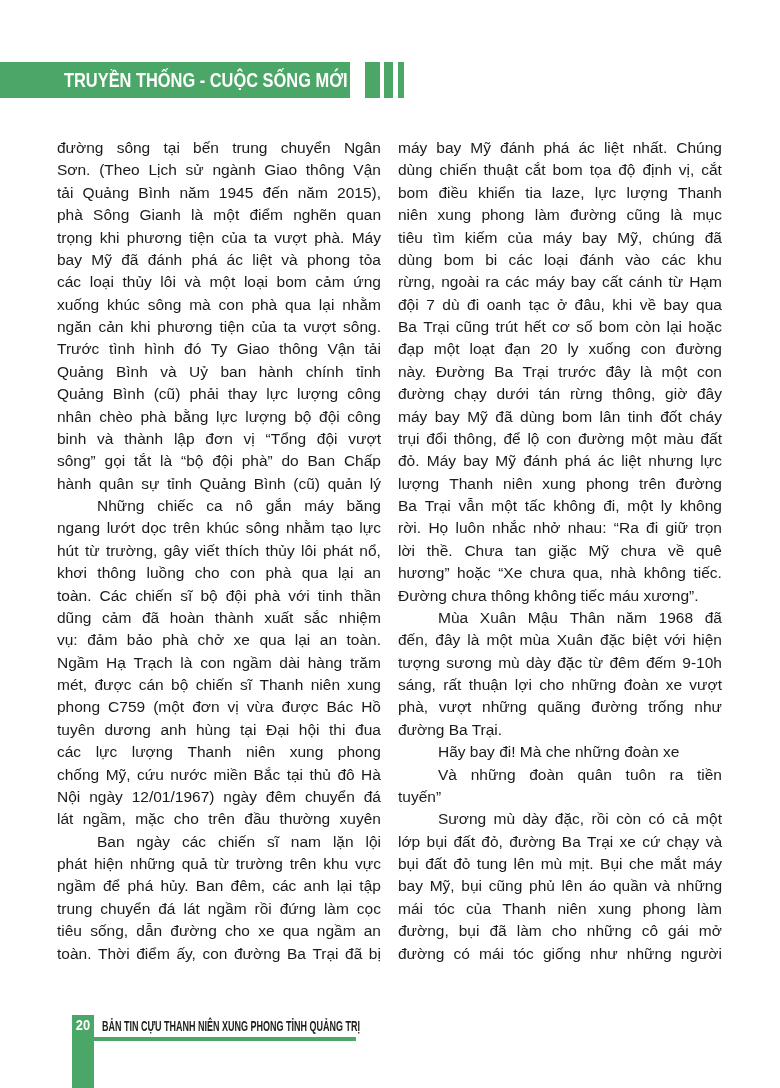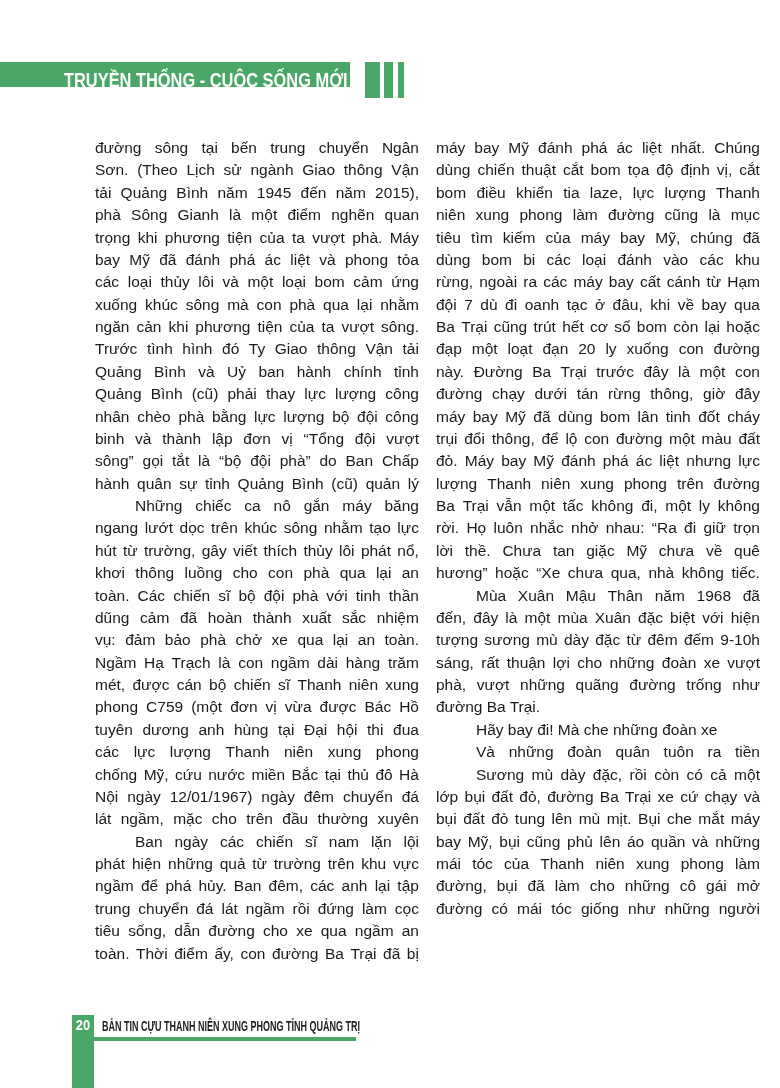--- a/index.html
+++ b/index.html
@@ -4,36 +4,36 @@
 <style>
   :root { --accent: #4BA767; --ink: #1a1a1a; }
   html,body { margin:0; padding:0; background:#ffffff; }
   .page {
     position:relative; width:780px; height:1088px; background:#fff;
     font-family:"Liberation Sans", sans-serif; color:var(--ink);
     overflow:hidden;
   }
   
   .header-band {
-    position:absolute; left:0; top:62px; width:350px; height:25px;
+    position:absolute; left:0; top:62px; width:350px; height:36px;
     background:var(--accent);
   }
   .header-title {
     position:absolute; left:64px; top:0; height:36px; line-height:37px;
     color:#fff; font-weight:bold; font-size:20px; white-space:nowrap;
     transform:scaleX(0.82); transform-origin:left center;
   }
   .deco-bar { position:absolute; top:62px; height:36px; background:var(--accent); }
   .deco-bar.b1 { left:365px; width:15px; }
   .deco-bar.b2 { left:384px; width:9px; }
   .deco-bar.b3 { left:398px; width:6px; }
   
   .column {
     position:absolute; top:137px; width:324px;
-    font-size:15.5px; color:var(--ink);margin-left:38px;
+    font-size:15.5px; color:var(--ink);
   }
   .col-left  { left:57px; }
   .col-right { left:398px; }
   .line { height:22.38px; line-height:22.38px; white-space:nowrap; overflow:visible; }
   .line.just { display:flex; justify-content:space-between; white-space:normal; }
   .line.just span { flex:0 0 auto; }
   .line.indent { padding-left:40px; }
   
   .footer-pagebox {
     position:absolute; left:72px; top:1015px; width:22px; height:73px;
@@ -689,20 +689,21 @@
       <div class="line just">
         <span>hương”</span>
         <span>hoặc</span>
         <span>“Xe</span>
         <span>chưa</span>
         <span>qua,</span>
         <span>nhà</span>
         <span>không</span>
         <span>tiếc.</span>
       </div>
+      <div class="line">Đường chưa thông không tiếc máu xương”.</div>
       <div class="line just indent">
         <span>Mùa</span>
         <span>Xuân</span>
         <span>Mậu</span>
         <span>Thân</span>
         <span>năm</span>
         <span>1968</span>
         <span>đã</span>
       </div>
       <div class="line just">
@@ -752,20 +753,21 @@
       <div class="line indent">Hãy bay đi! Mà che những đoàn xe</div>
       <div class="line just indent">
         <span>Và</span>
         <span>những</span>
         <span>đoàn</span>
         <span>quân</span>
         <span>tuôn</span>
         <span>ra</span>
         <span>tiền</span>
       </div>
+      <div class="line">tuyến”</div>
       <div class="line just indent">
         <span>Sương</span>
         <span>mù</span>
         <span>dày</span>
         <span>đặc,</span>
         <span>rồi</span>
         <span>còn</span>
         <span>có</span>
         <span>cả</span>
         <span>một</span>

